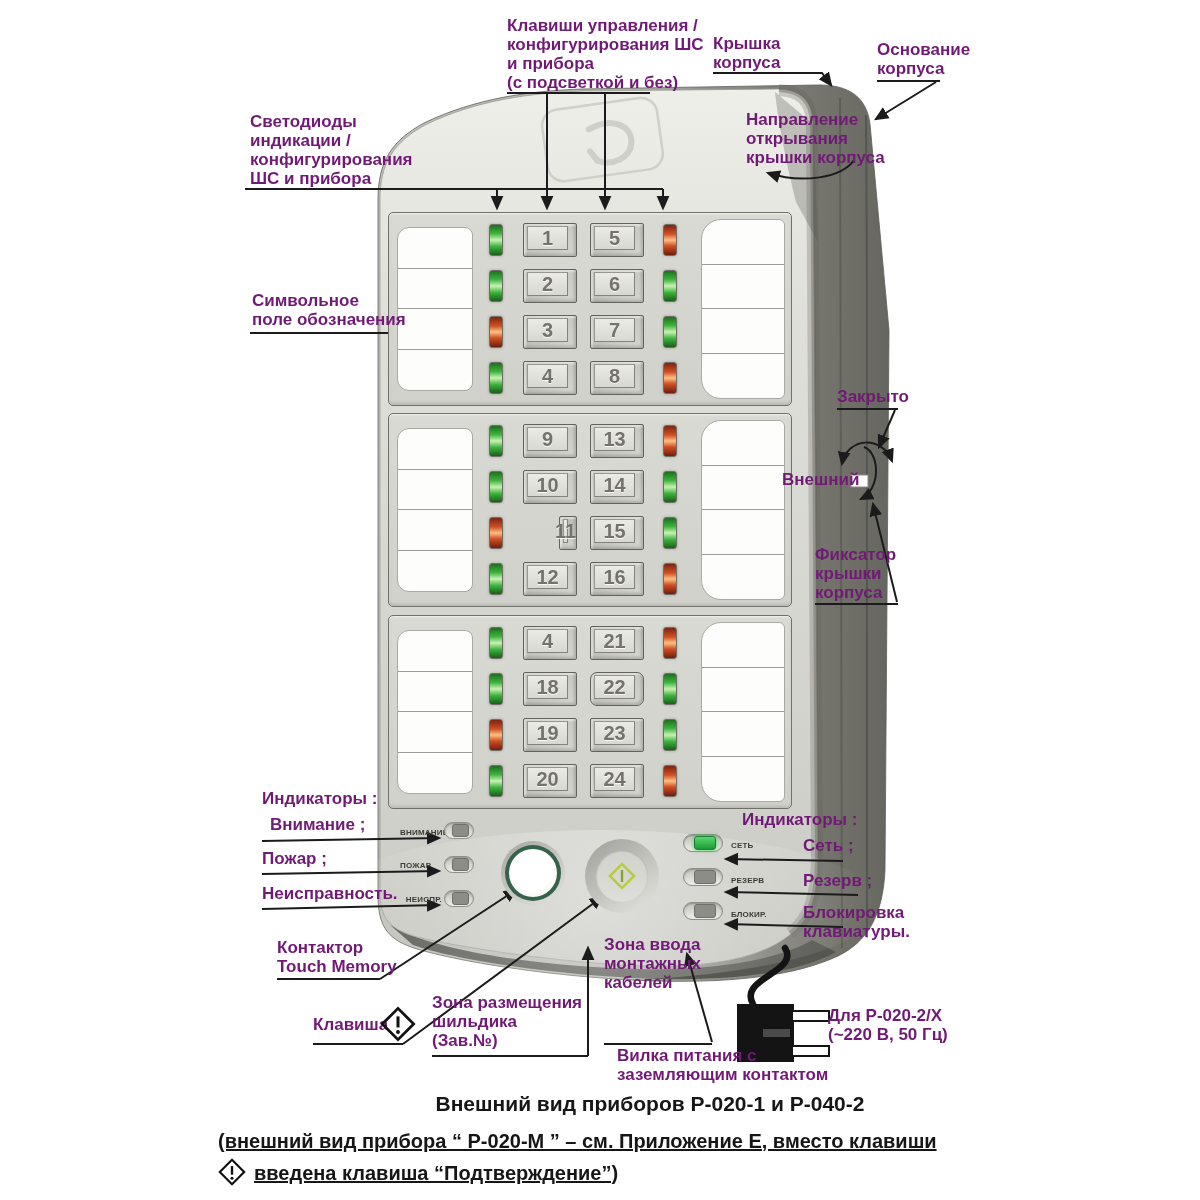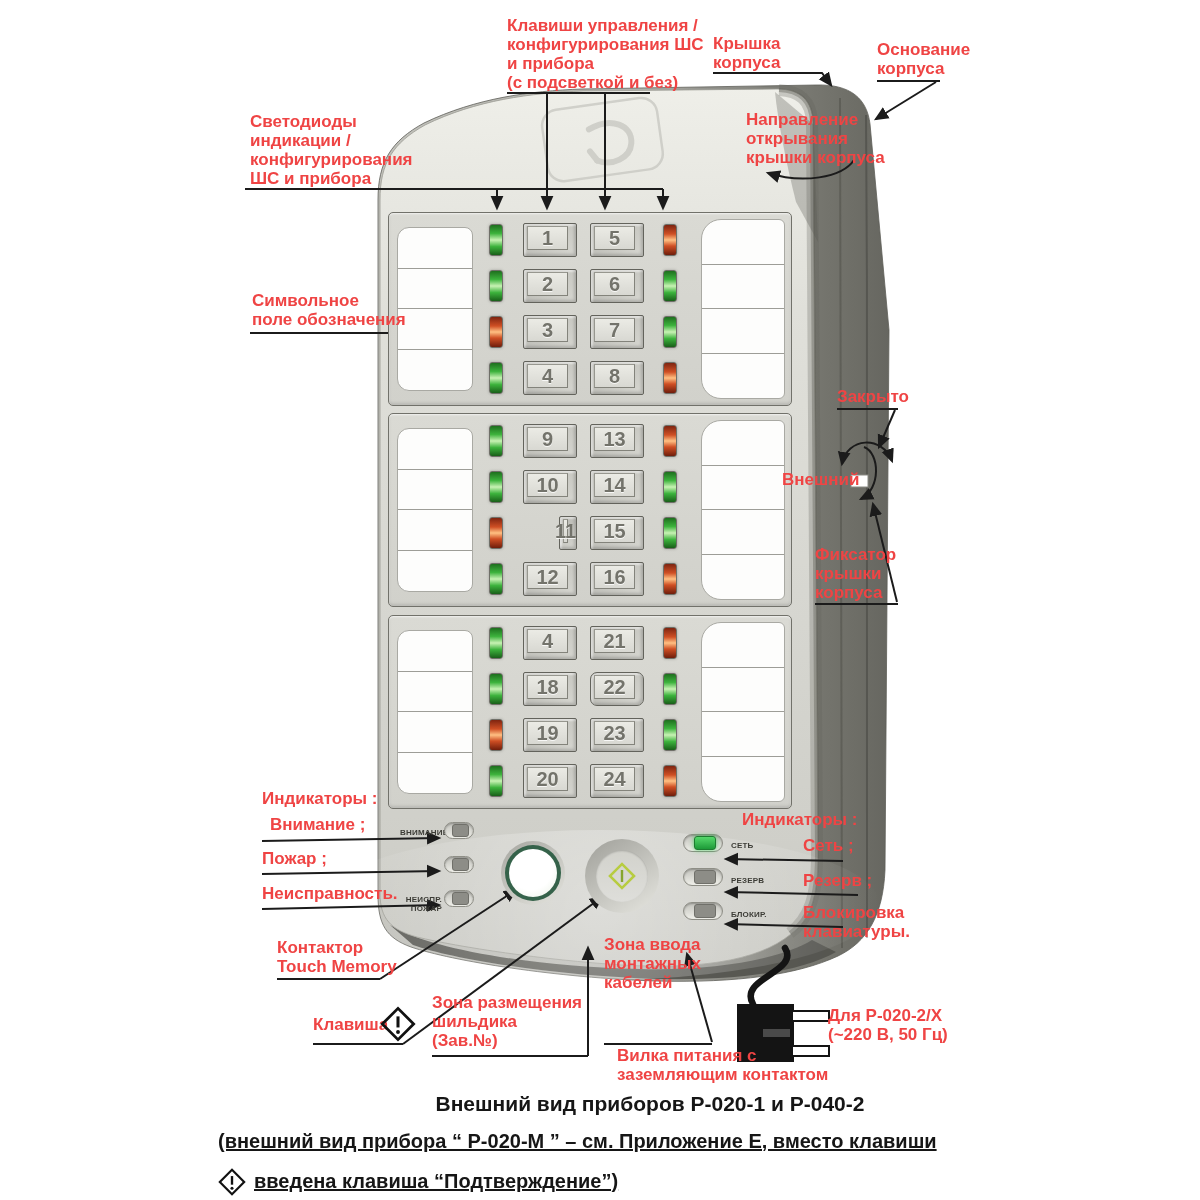--- a/index.html
+++ b/index.html
@@ -2,21 +2,21 @@
 <html style="--led-green: #3cb23c; --led-red: #cf4f24; --lamp-on: #1d9a38;"><head>
 <meta charset="utf-8">
 <style>
   html,body{margin:0;padding:0;background:#ffffff;}
   #stage{position:relative;width:1200px;height:1200px;background:#fff;overflow:hidden;
          font-family:"Liberation Sans",sans-serif;color:#161616;}
   #art{position:absolute;left:0;top:0;}
 
   
   .ann{position:absolute;font-weight:bold;font-size:17px;line-height:19px;
-       white-space:pre-line;color:#ef4444;}
+       white-space:pre-line;color:#701a75;}
   .micro{position:absolute;font-weight:bold;font-size:8px;line-height:9px;color:#3c3c36;letter-spacing:.2px;}
 
   
   .group{position:absolute;left:388px;width:404px;height:194px;box-sizing:border-box;
          background:linear-gradient(180deg,#dadad4,#d1d1cb);
          border:1px solid #71716a;border-radius:5px;
          box-shadow:inset 0 1px 2px rgba(255,255,255,.65), inset 0 -2px 3px rgba(0,0,0,.12);}
   .wfield{position:absolute;box-sizing:border-box;background:#fdfdfc;border:1px solid #a9a9a3;overflow:hidden;}
   .wfield .frow{height:25%;box-sizing:border-box;border-bottom:1px solid #9d9d97;}
   .wfield .frow:last-child{border-bottom:none;}
@@ -54,21 +54,21 @@
             background:linear-gradient(145deg,#9f9f99,#e6e6e0);padding:11px;box-sizing:border-box;}
   .keybtn-inner{width:100%;height:100%;border-radius:50%;background:linear-gradient(180deg,#d2d2cc,#dededa);
             display:flex;align-items:center;justify-content:center;box-shadow:inset 0 1px 2px rgba(0,0,0,.2);}
 
   .diamond-icon{display:inline-block;vertical-align:middle;}
 
   
   .cap-title{position:absolute;left:240px;top:1092px;width:820px;text-align:center;
              font-size:21px;font-weight:bold;}
   .cap-note{position:absolute;left:218px;top:1126px;width:780px;font-size:20px;font-weight:bold;line-height:30px;text-decoration:underline;}
-  .cap-line2{display:flex;align-items:flex-end;gap:8px;margin-top:10px;}
+  .cap-line2{display:flex;align-items:flex-start;gap:8px;margin-top:2px;}
 </style>
 </head>
 <body>
 
 <div id="stage">
 
   <svg id="art" width="1200" height="1200" viewBox="0 0 1200 1200">
     <defs>
       <linearGradient id="sideGrad" gradientUnits="userSpaceOnUse" x1="378" y1="0" x2="890" y2="0">
         <stop offset="0" stop-color="#c2c2bc"></stop>
@@ -308,21 +308,21 @@
         <div class="frow"></div>
         <div class="frow"></div>
         <div class="frow"></div>
     </div>
   </div>
 
   <div class="micro" style="left:400px;top:828px;width:42px;text-align:right">ВНИМАНИЕ</div>
   <div class="lamp" style="left:444px;top:822px;width:30px;height:17px">
       <div class="cell"></div>
     </div>
-  <div class="micro" style="left:400px;top:904px;width:42px;text-align:right">ПОЖАР</div>
+  <div class="micro" style="left:400px;top:861px;width:42px;">ПОЖАР</div>
   <div class="lamp" style="left:444px;top:856px;width:30px;height:17px">
       <div class="cell"></div>
     </div>
   <div class="micro" style="left:400px;top:895px;width:42px;text-align:right">НЕИСПР.</div>
   <div class="lamp" style="left:444px;top:890px;width:30px;height:17px">
       <div class="cell"></div>
     </div>
 
   <div class="lamp on" style="left:683px;top:834px;width:40px;height:18px">
       <div class="cell"></div>

